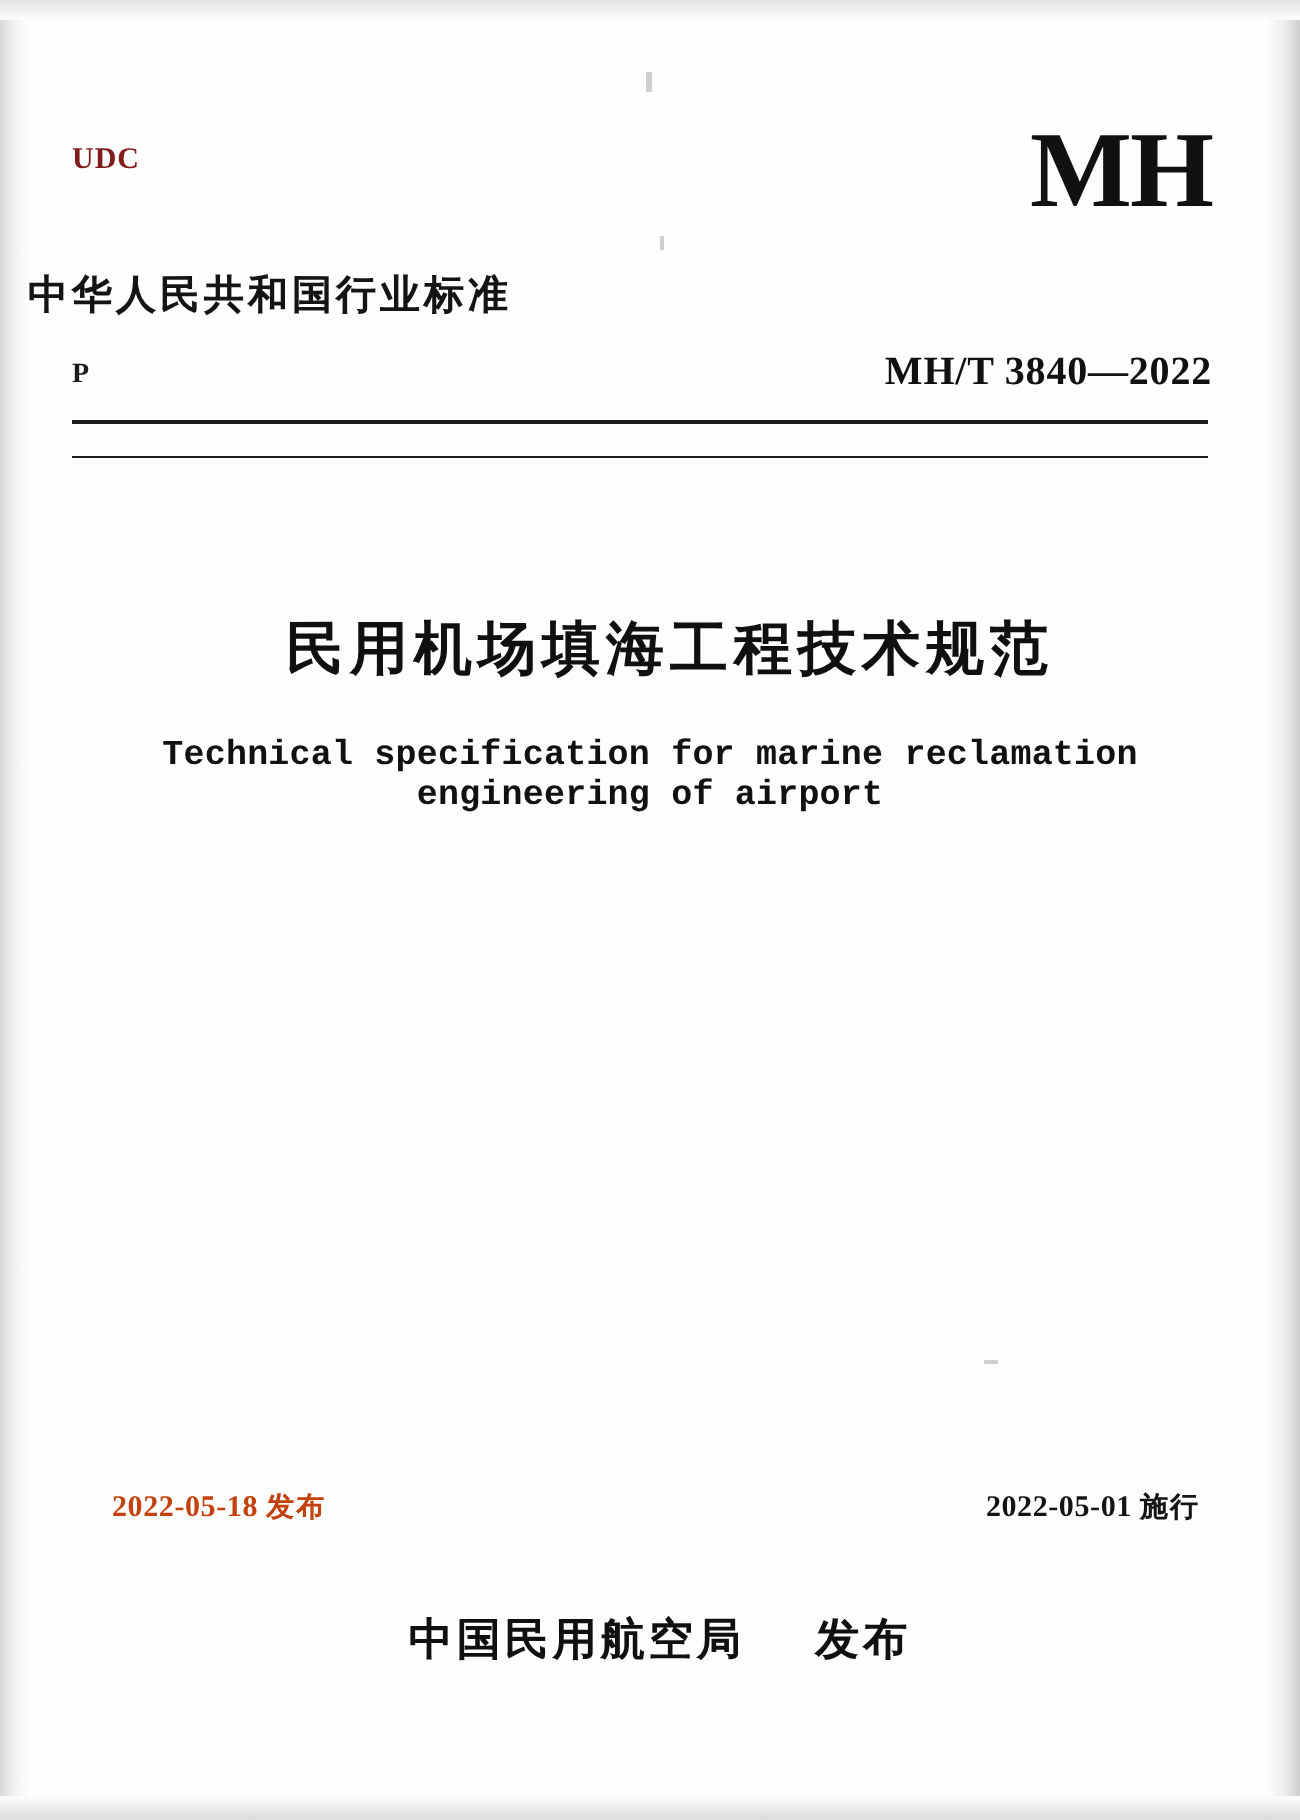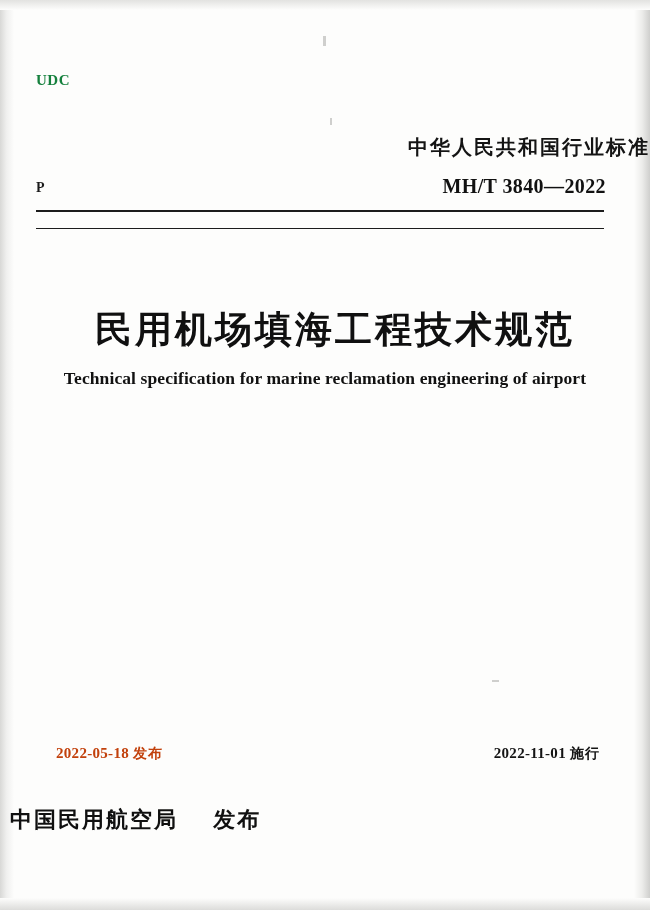--- a/index.html
+++ b/index.html
@@ -58,41 +58,41 @@
 
   
   .udc-label {
     position: absolute;
     left: 36px;
     top: 72px;
     font-family: "Liberation Serif", serif;
     font-weight: bold;
     font-size: 15px;
     letter-spacing: 0.5px;
-    color: #15803d;
+    color: #7f1d1d;
   }
 
   .mh-mark {
     position: absolute;
     right: 44px;
     top: 58px;
     font-family: "Liberation Serif", serif;
     font-weight: bold;
     font-size: 54px;
     line-height: 54px;
     letter-spacing: -1px;
     color: #111111;
   }
 
   .national-standard {
     position: absolute;
     left: 0;
     right: 0;
     top: 134px;
-    text-align: right;
+    text-align: left;
     padding-left: 14px;
     font-family: "DejaVu Sans", sans-serif;
     font-weight: bold;
     font-size: 20px;
     letter-spacing: 2px;
     color: #141414;
   }
 
   .p-label {
     position: absolute;
@@ -135,32 +135,32 @@
   
   .title-cn {
     position: absolute;
     left: 0;
     right: 0;
     top: 305px;
     text-align: center;
     padding-left: 20px;
     font-family: "DejaVu Sans", sans-serif;
     font-weight: bold;
-    font-size: 37px;
+    font-size: 29px;
     letter-spacing: 3px;
     color: #101010;
   }
 
   .title-en {
     position: absolute;
     left: 26px;
     right: 26px;
     top: 368px;
     text-align: center;
-    font-family: Liberation Serif, serif;
+    font-family: Liberation Mono, monospace;
     font-weight: bold;
     font-size: 17.5px;
     letter-spacing: 0.1px;
     color: #111111;
   }
 
   
   .date-issue {
     position: absolute;
     left: 56px;
@@ -188,20 +188,21 @@
     font-size: 15px;
     letter-spacing: 0.3px;
     color: #141414;
   }
 
   .publisher {
     position: absolute;
     left: 0;
     right: 0;
     top: 805px;
+    text-align: center;
     padding-left: 10px;
     font-family: "DejaVu Sans", sans-serif;
     font-weight: bold;
     font-size: 22px;
     letter-spacing: 2px;
     color: #101010;
   }
   .publisher .gap {
     display: inline-block;
     width: 16px;
@@ -224,41 +225,42 @@
   <div class="scan-edge-bottom"></div>
 
   <div class="content">
 
     <div class="speck" style="left:323px; top:36px; width:3px; height:10px;"></div>
     <div class="speck" style="left:330px; top:118px; width:2px; height:7px;"></div>
     <div class="speck" style="left:492px; top:680px; width:7px; height:2px;"></div>
 
     <div class="udc-label">UDC</div>
 
+    <div class="mh-mark">MH</div>
 
     <div class="national-standard">中华人民共和国行业标准</div>
 
     <div class="p-label">P</div>
 
     <div class="std-number">MH/T 3840—2022</div>
 
     <div class="rule-top"></div>
     <div class="rule-bottom"></div>
 
     <div class="title-cn">民用机场填海工程技术规范</div>
 
     <div class="title-en">Technical specification for marine reclamation engineering of airport</div>
 
     <div class="date-issue">
       <span>2022-05-18</span>
       <span class="cjk">发布</span>
     </div>
 
     <div class="date-effective">
-      <span>2022-11-01</span>
+      <span>2022-05-01</span>
       <span class="cjk">施行</span>
     </div>
 
     <div class="publisher">
       <span>中国民用航空局</span>
       <span class="gap"></span>
       <span>发布</span>
     </div>
 
   </div>

